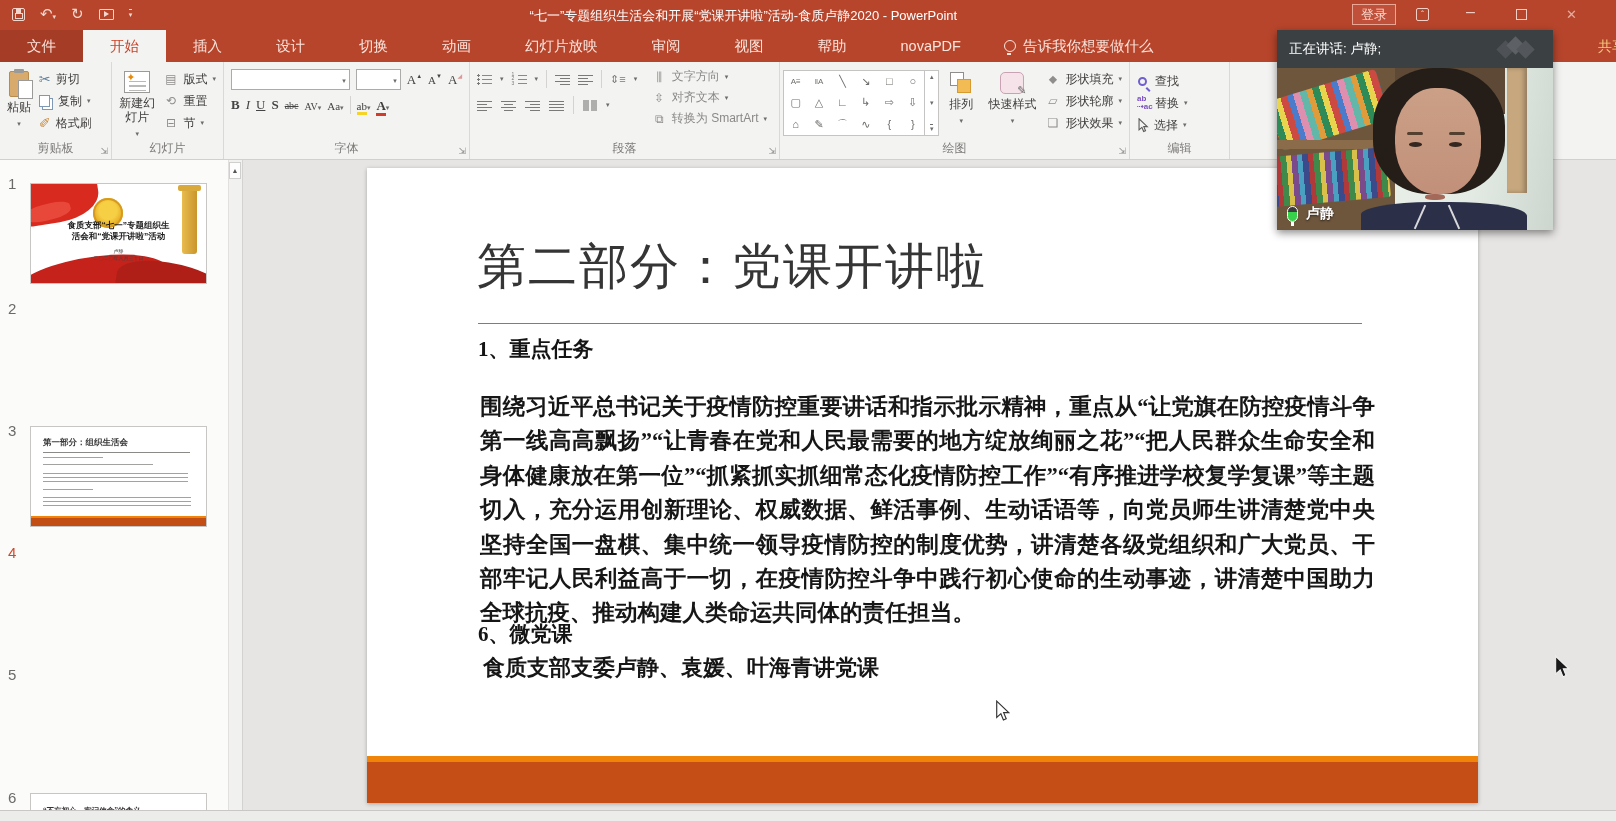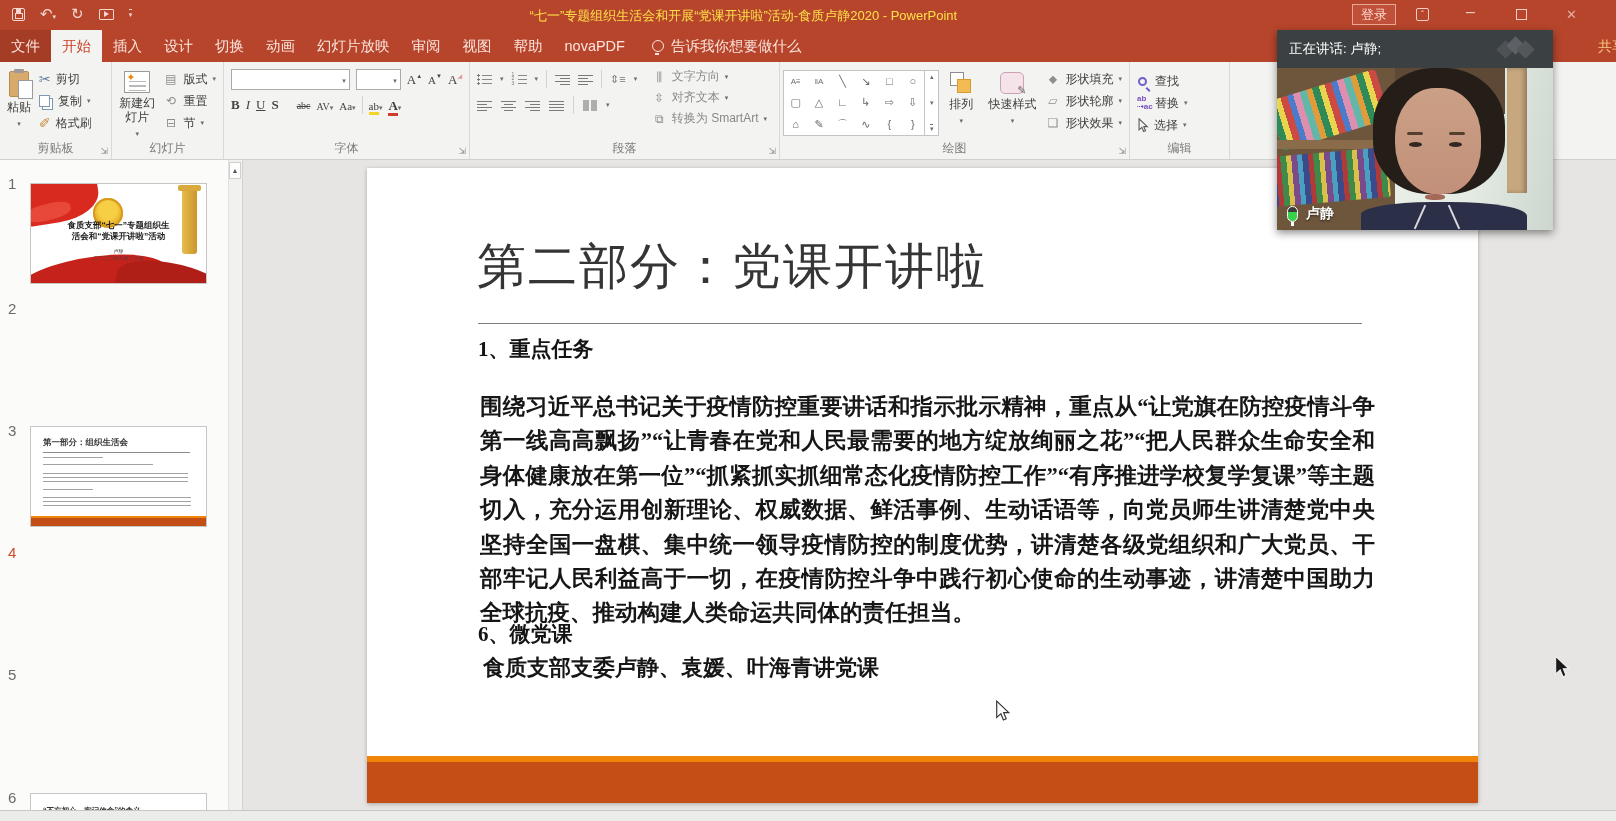--- a/index.html
+++ b/index.html
@@ -10,30 +10,30 @@
   .titlebar { position:absolute; left:0; top:0; width:1616px; height:30px; background:#b7452c; z-index:20; }
   .qat { position:absolute; left:12px; top:5px; display:flex; align-items:center; gap:15px; color:#f2d7cf; }
   .ic-save { width:13px; height:13px; border:1.6px solid #f2d7cf; border-radius:2px; position:relative; }
   .ic-save::before { content:""; position:absolute; top:0; left:3px; width:5px; height:4px; background:#f2d7cf; }
   .ic-save::after  { content:""; position:absolute; bottom:1px; left:2px; width:6px; height:4px; border:1px solid #f2d7cf; }
   .qat-glyph { font-size:15px; line-height:15px; font-family:"DejaVu Sans",sans-serif; }
   .dd-tiny { font-size:7px; color:#f2d7cf; }
   .ic-show { width:15px; height:11px; border:1.5px solid #f2d7cf; position:relative; border-radius:1px; }
   .ic-show::after { content:""; position:absolute; left:4px; top:1.5px; border-left:5px solid #f2d7cf; border-top:3px solid transparent; border-bottom:3px solid transparent; }
   .qat-more { border-top:1.5px solid #f2d7cf; padding-top:1px; font-size:7px; color:#f2d7cf; }
-  .title-text { position:absolute; left:46%; transform:translateX(-50%); top:7px; font-size:13px; color:#fde047; white-space:nowrap; }
+  .title-text { position:absolute; left:46%; transform:translateX(-50%); top:7px; font-size:13px; color:#ffffff; white-space:nowrap; }
   .login-btn { position:absolute; left:1352px; top:4px; width:44px; height:21px; background:#c0503a; border:1px solid #eaa796; color:#ffd9ce; font-size:13px; text-align:center; line-height:19px; }
   .ic-ribbonopt { position:absolute; left:1416px; top:8px; width:13px; height:13px; border:1.4px solid #f2cfc6; border-radius:2px; color:#f2cfc6; font-size:9px; text-align:center; line-height:11px; }
   .ic-min { position:absolute; left:1466px; top:3px; color:#f2cfc6; font-size:16px; }
   .ic-max { position:absolute; left:1516px; top:9px; width:11px; height:11px; border:1.4px solid #f2cfc6; }
   .ic-close { position:absolute; left:1566px; top:7px; color:#f2cfc6; opacity:.75; font-size:13px; }
 
   
   .tabrow { position:absolute; left:0; top:30px; width:1616px; height:32px; background:#b7452c; display:flex; align-items:stretch; z-index:20; color:#fbe4dc; font-size:14.5px; }
-  .tab { padding:0 11px; display:flex; align-items:center; cursor:default; white-space:nowrap; }
+  .tab { padding:0 27px; display:flex; align-items:center; cursor:default; white-space:nowrap; }
   .tab.filetab { background:#a53c26; }
   .tab.active { background:#f3f3f1; color:#c8452a; }
   .tellme { display:flex; align-items:center; gap:7px; margin-left:16px; }
   .bulb { width:12px; height:12px; border:1.6px solid #fbe4dc; border-radius:50%; position:relative; }
   .bulb::after { content:""; position:absolute; left:2.5px; bottom:-4px; width:4px; height:2.5px; background:#fbe4dc; }
   .share-clip { position:absolute; left:1598px; top:38px; width:18px; overflow:hidden; color:#f7c97f; font-size:14px; white-space:nowrap; z-index:21; }
 
   
   .ribbon { position:absolute; left:0; top:62px; width:1616px; height:98px; background:#f3f3f1; border-bottom:1px solid #d2d0ce; display:flex; z-index:15; color:#3f3e3c; }
   .rgroup { position:relative; height:100%; border-right:1px solid #dbd9d7; padding:4px 3px 18px; display:flex; }
@@ -52,21 +52,21 @@
   .ic-newslide { width:26px; height:26px; background:#fff; border:1px solid #9a9a98; position:relative; margin-top:2px; }
   .ic-newslide::before { content:"✦"; position:absolute; left:1px; top:-2px; color:#e8890c; font-size:11px; }
   .ic-newslide::after { content:""; position:absolute; left:4px; right:3px; top:9px; height:11px;
      background:repeating-linear-gradient(#b9b9b7 0 1.5px, transparent 1.5px 4.5px); }
 
   .combo { height:21px; background:#fff; border:1px solid #ababa9; position:relative; }
   .combo .dd { position:absolute; right:3px; top:7px; }
   .frow { display:flex; align-items:center; gap:6px; padding:2px 4px; height:26px; }
   .fglyph { font-size:13px; color:#444; font-family:"Liberation Serif","DejaVu Serif",serif; }
   .fgb { font-weight:bold; } .fgi { font-style:italic; } .fgu { text-decoration:underline; }
-  .fgs { text-decoration:line-through;margin-left:12px; }
+  .fgs { text-decoration:line-through; }
   .suparrow { font-size:6px; vertical-align:super; color:#444; }
   .hl-ic { font-size:11px; border-bottom:3px solid #f5d327; line-height:11px; font-family:"Liberation Serif",serif; }
   .fc-ic { font-size:13px; border-bottom:3px solid #d03b2a; line-height:12px; font-family:"Liberation Serif",serif; font-weight:bold;}
   .vsep { width:1px; height:18px; background:#d5d3d1; }
 
   .mini { width:15px; height:11px; background-repeat:no-repeat; }
   .m-bullets { background-image:
      radial-gradient(circle 1.3px, #7a7a78 99%, transparent), radial-gradient(circle 1.3px, #7a7a78 99%, transparent), radial-gradient(circle 1.3px, #7a7a78 99%, transparent),
      linear-gradient(#8a8a88,#8a8a88),linear-gradient(#8a8a88,#8a8a88),linear-gradient(#8a8a88,#8a8a88);
      background-size:3px 3px,3px 3px,3px 3px,10px 1.4px,10px 1.4px,10px 1.4px;

